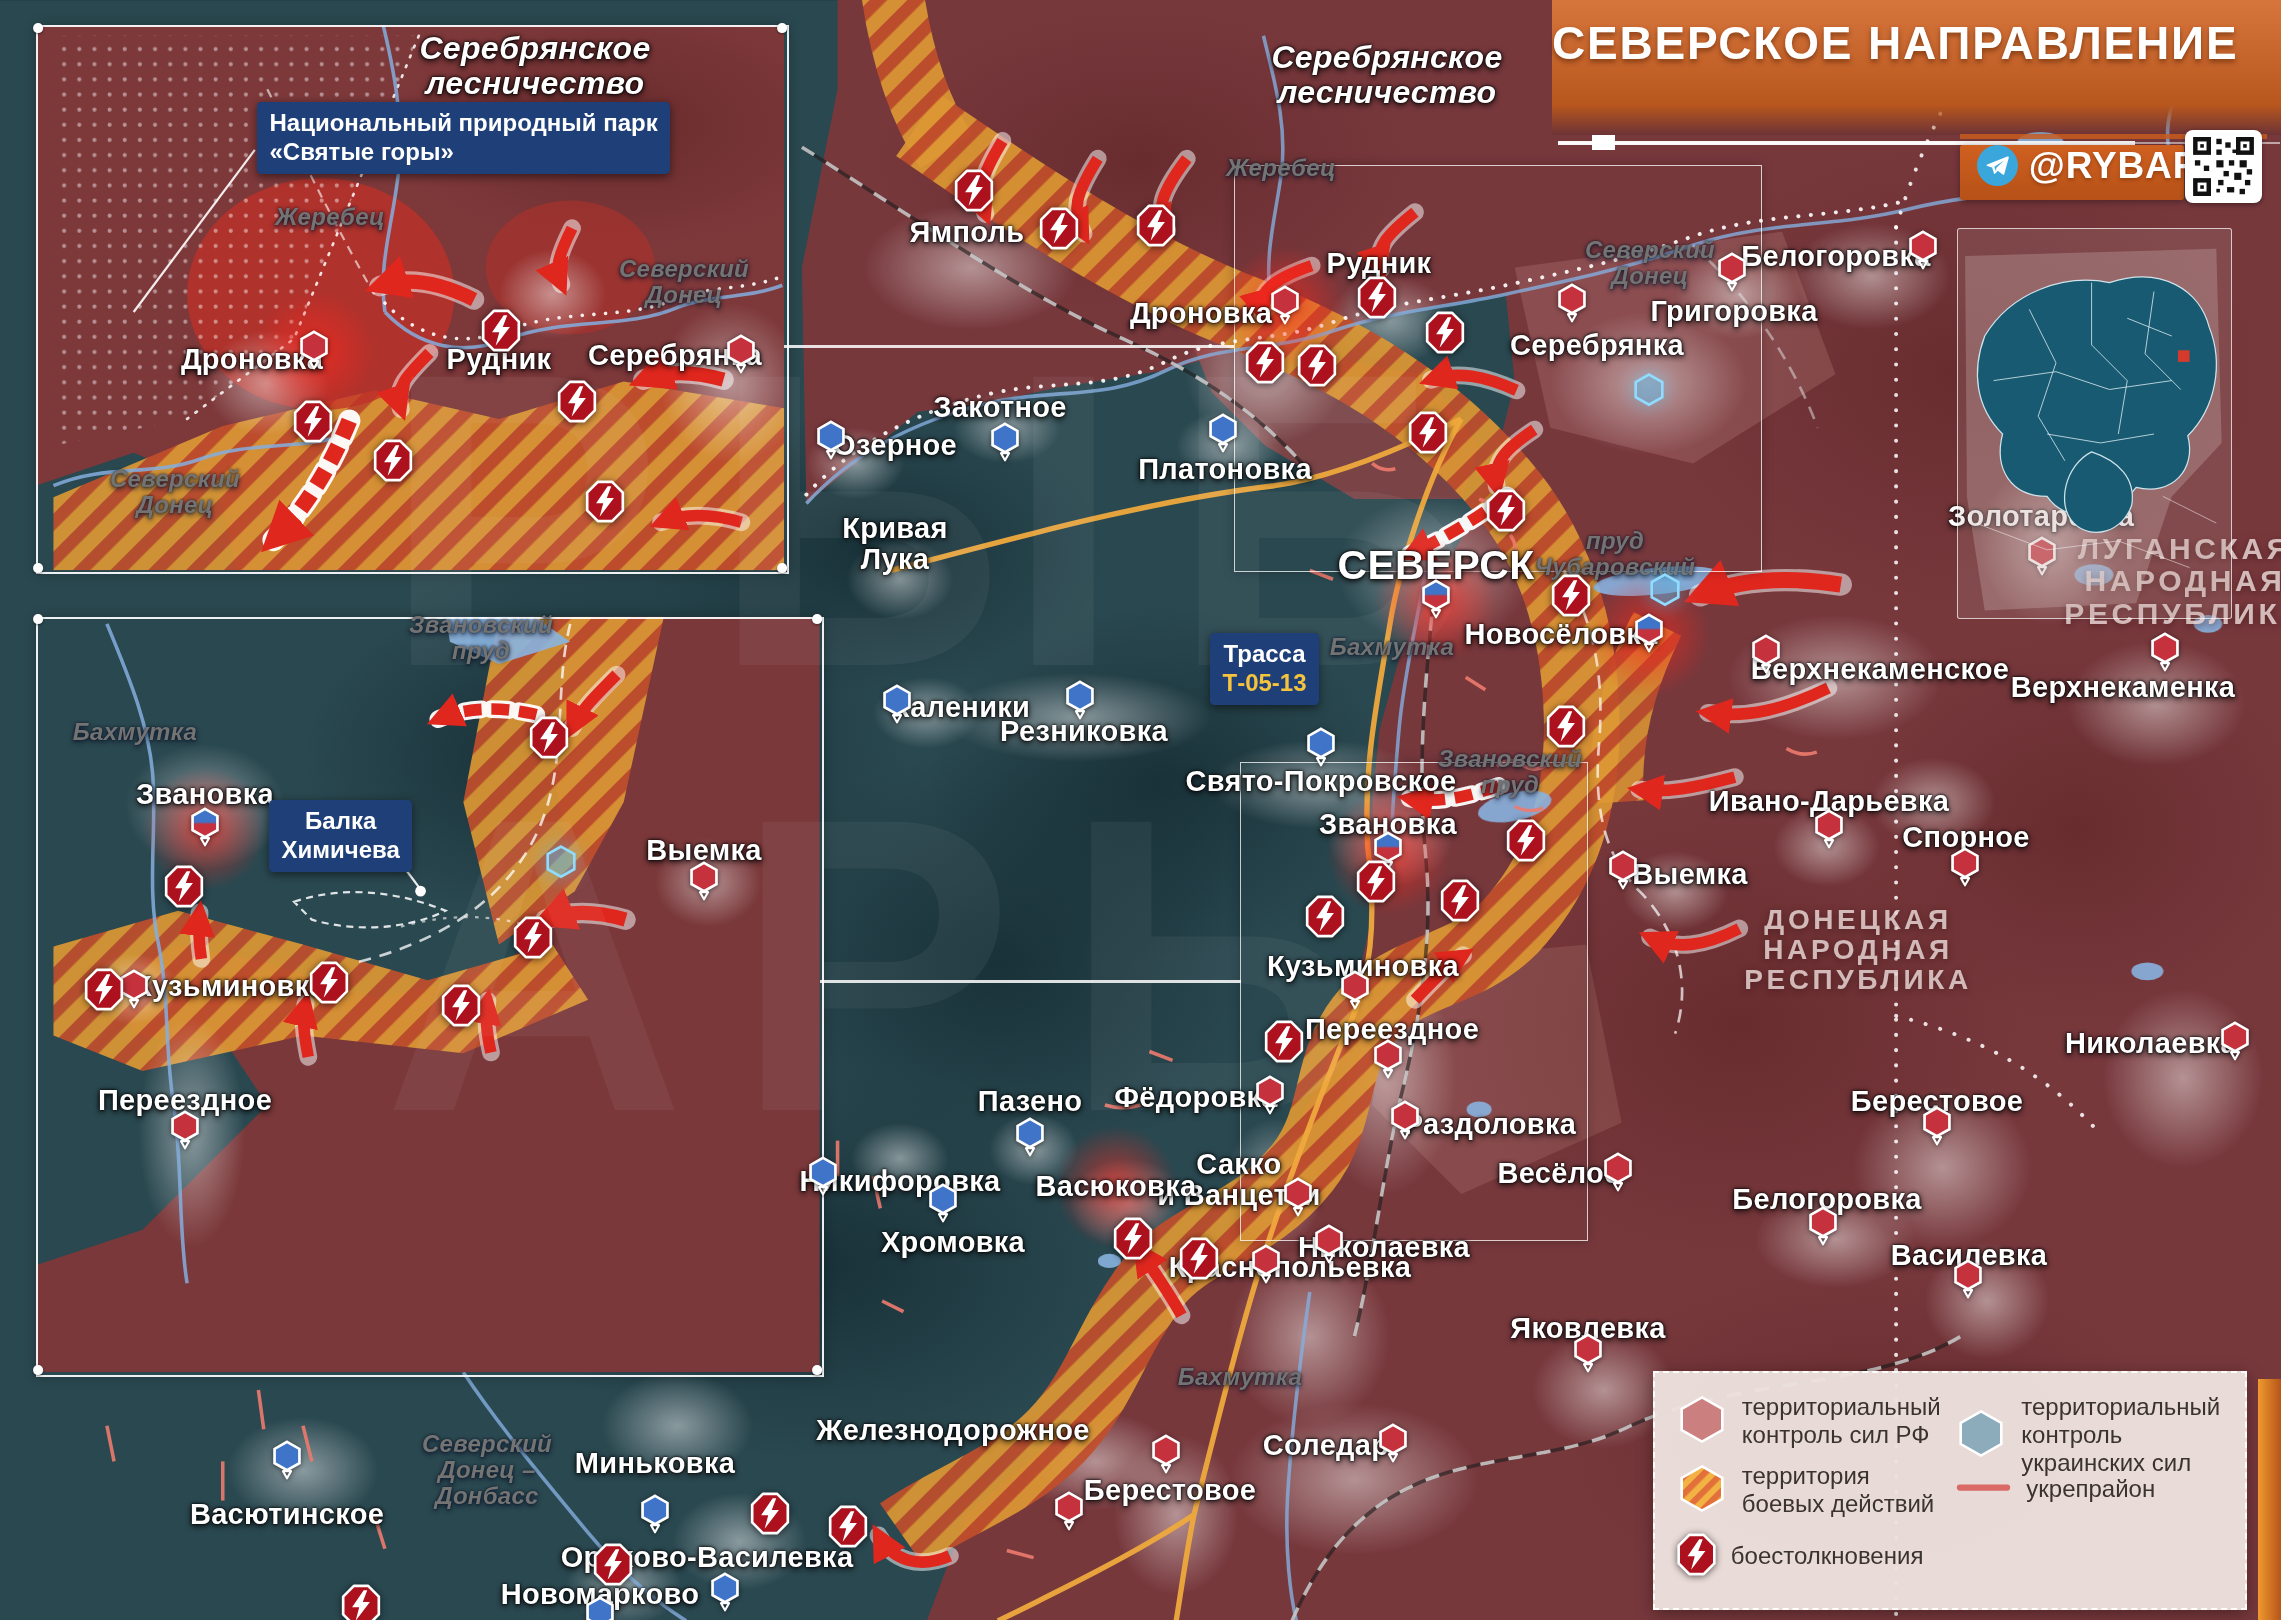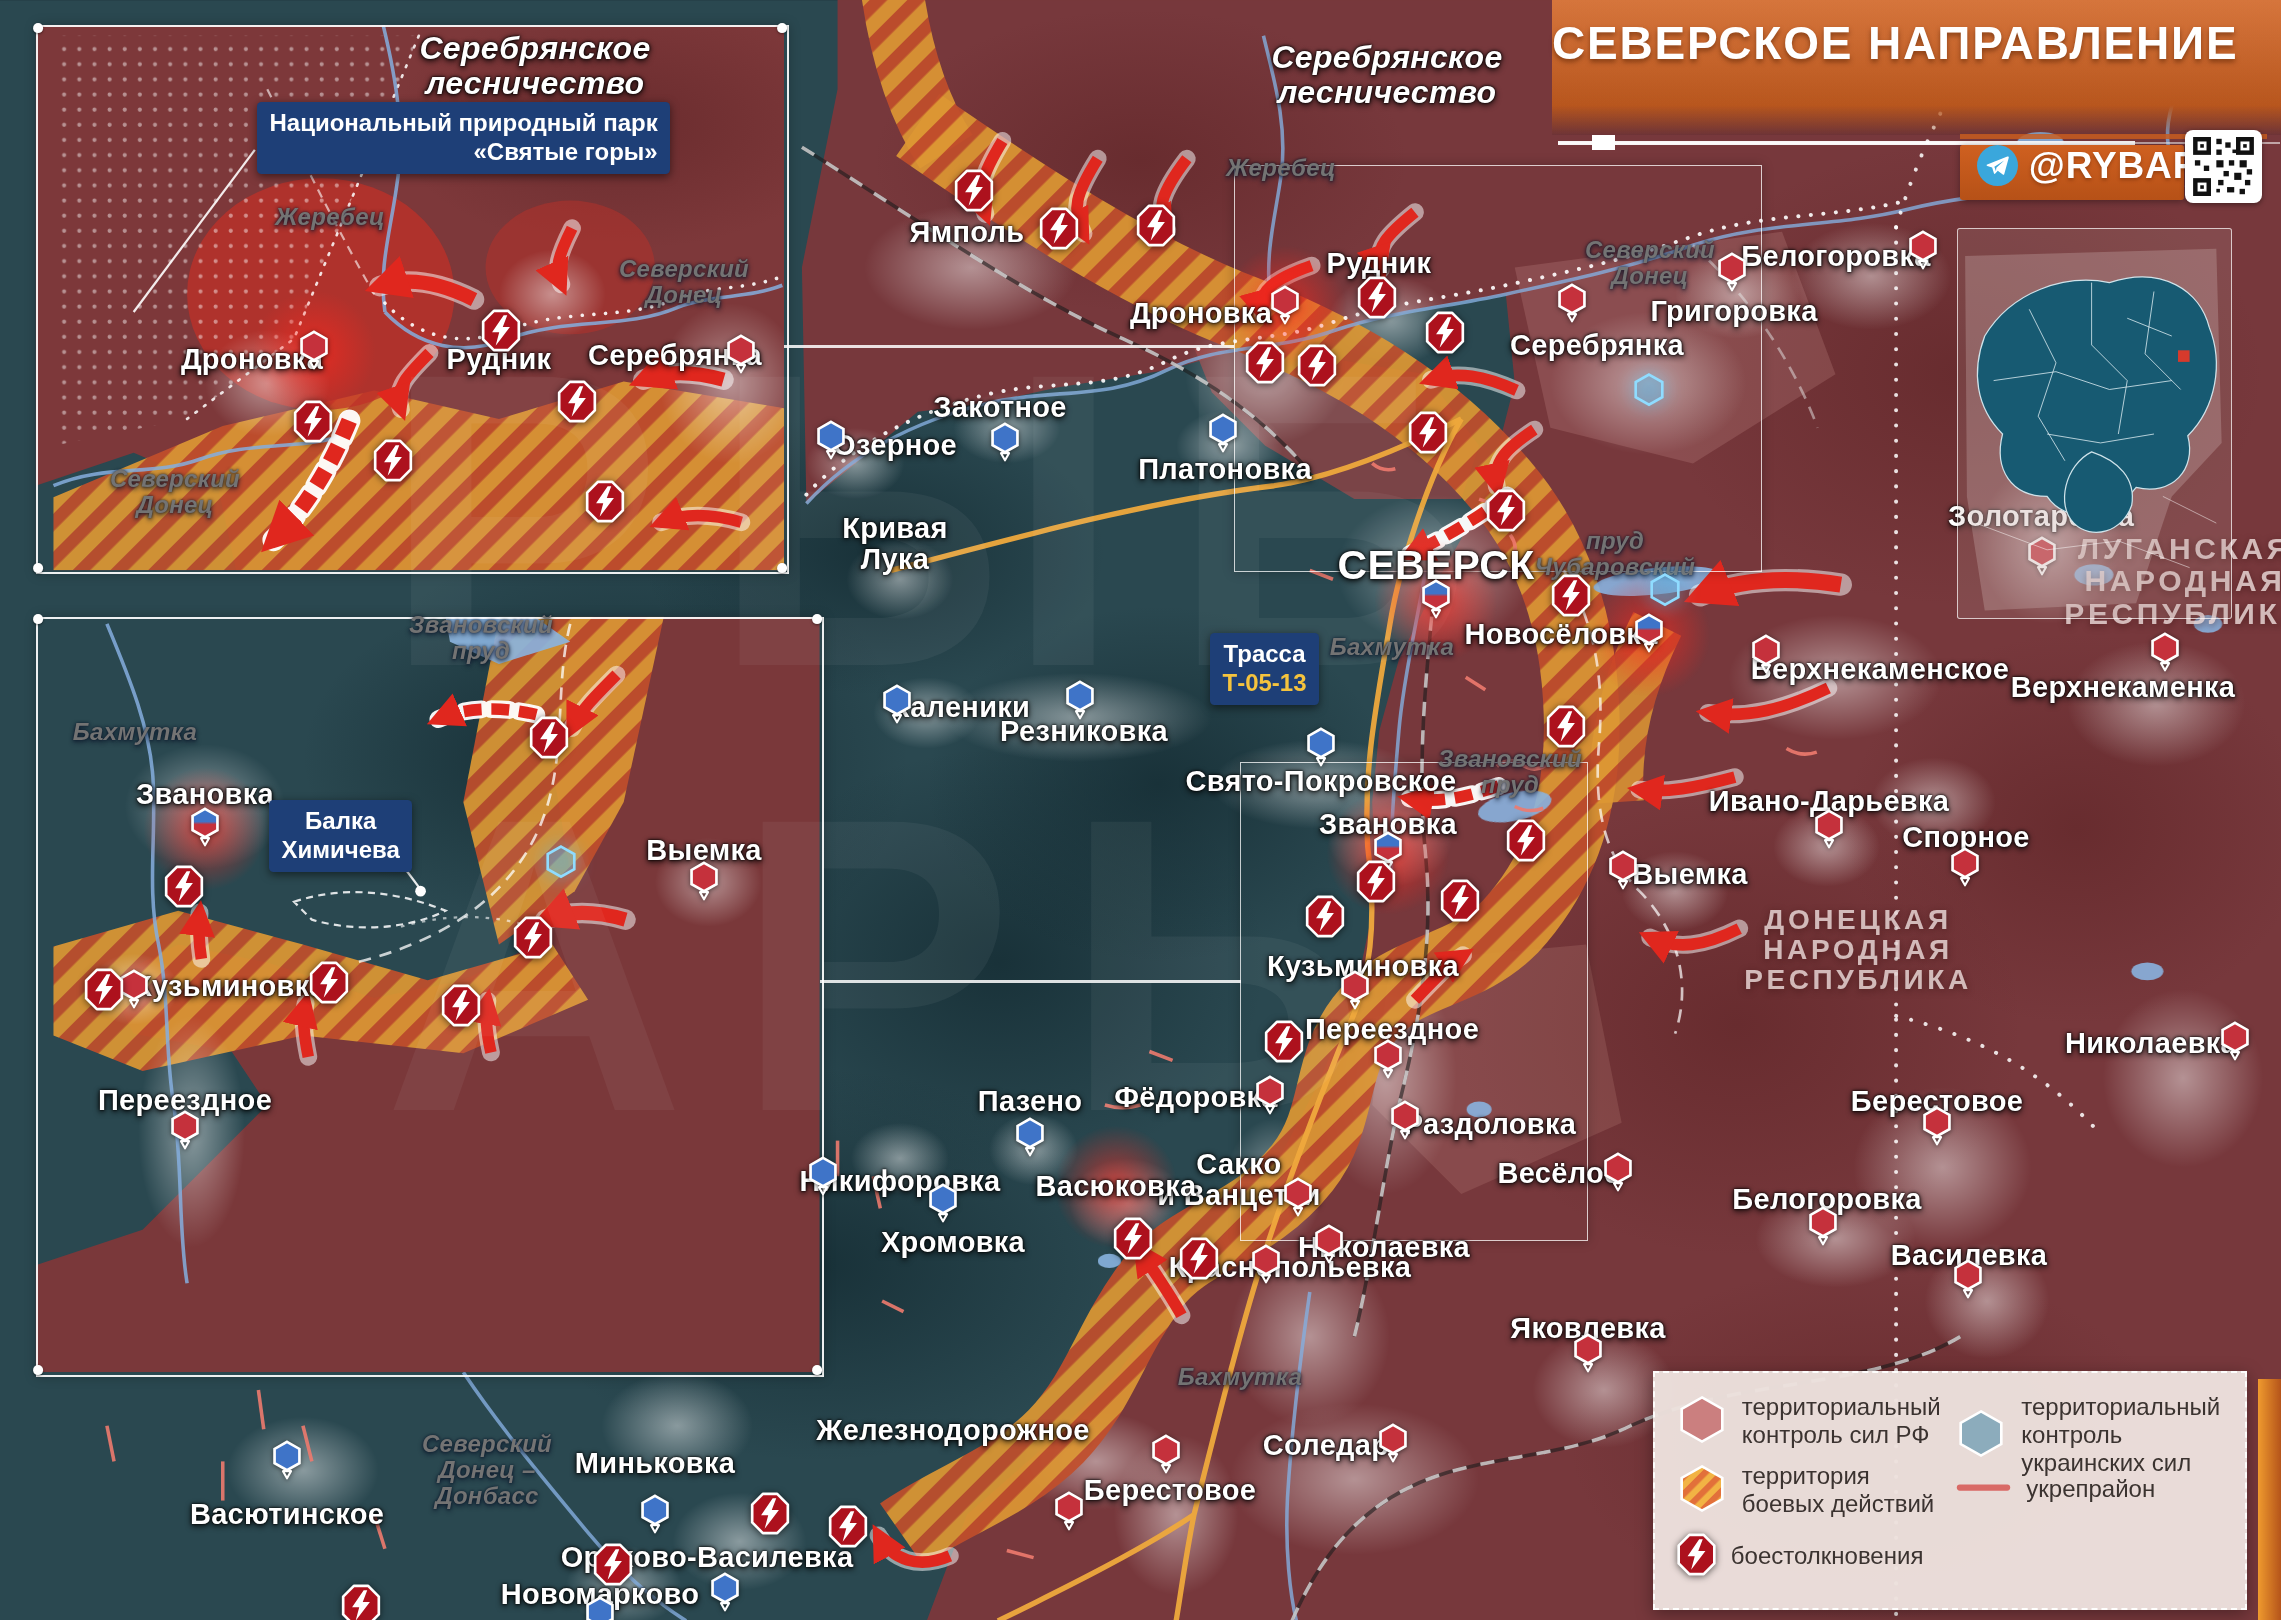--- a/index.html
+++ b/index.html
@@ -575,21 +575,21 @@
       <div class="lbl region" style="left: 2185px; top: 533px; font-size: 30px; transform: translate(-50%, 0px);">
         <div>ЛУГАНСКАЯ</div>
         <div>НАРОДНАЯ</div>
         <div>РЕСПУБЛИКА</div>
       </div>
       <div class="lbl region" style="left: 1858px; top: 905px; font-size: 28px; transform: translate(-50%, 0px);">
         <div>ДОНЕЦКАЯ</div>
         <div>НАРОДНАЯ</div>
         <div>РЕСПУБЛИКА</div>
       </div>
-      <div class="infobox" style="left: 257px; top: 102px; text-align: right;">
+      <div class="infobox" style="left: 257px; top: 102px; text-align: left;">
         <div>Национальный природный парк</div>
         <div>«Святые горы»</div>
       </div>
       <div class="infobox" style="left: 269px; top: 800px; text-align: center;">
         <div>Балка</div>
         <div>Химичева</div>
       </div>
       <div class="infobox" style="left: 1210px; top: 633px; text-align: center;">
         <div>Трасса</div>
         <div class="accent">Т-05-13</div>

